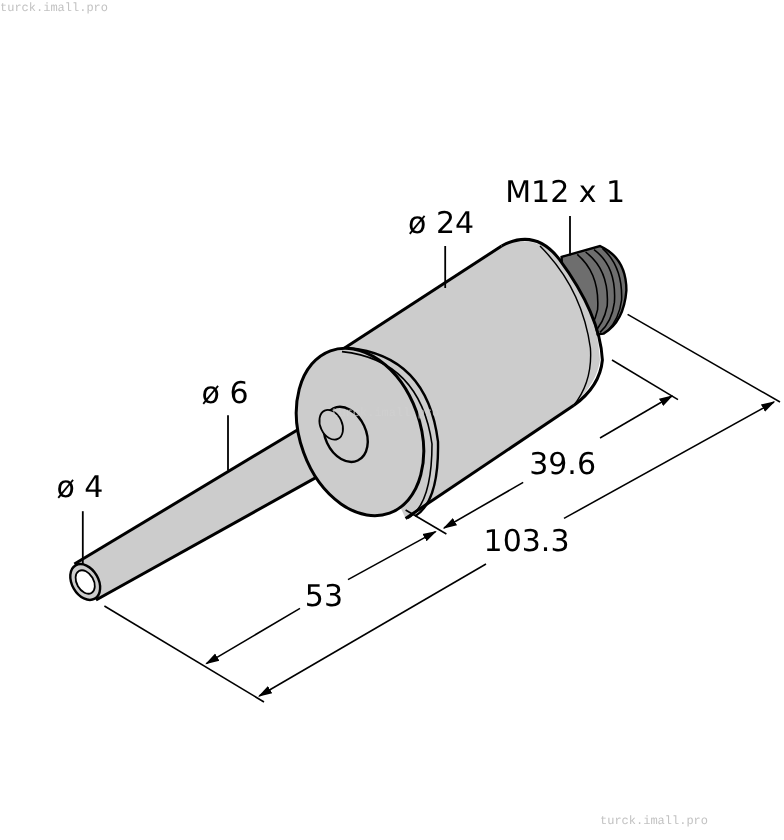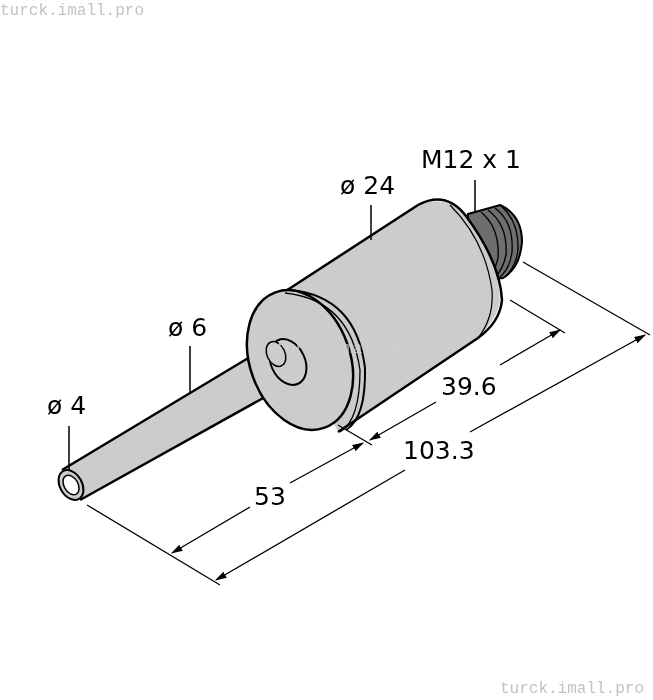--- a/index.html
+++ b/index.html
@@ -1,17 +1,17 @@
 <!DOCTYPE html>
 <html><head>
 <meta charset="utf-8">
 <style>
   html, body { margin:0; padding:0; background:#ffffff; }
   body { width:653px; height:700px; position:relative; overflow:hidden; }
-  .wm { position:absolute; font-family:"Liberation Mono", monospace; font-size:16px; color:#c2c2c2; }
+  .wm { position:absolute; font-family:"Liberation Mono", monospace; font-size:10px; color:#c2c2c2; }
   .wm-top { left:0; top:2px; }
   .wm-bottom { left:500px; top:680px; }
   .wm-mid { left:276px; top:340px; color:#d0d0d0; opacity:0.8; }
   svg { position:absolute; left:0; top:0; }
   .dim { font-family:"DejaVu Sans", sans-serif; font-size:25px; fill:#000; }
 </style>
 </head>
 <body>
 
 <div class="wm wm-top">turck.imall.pro</div>

